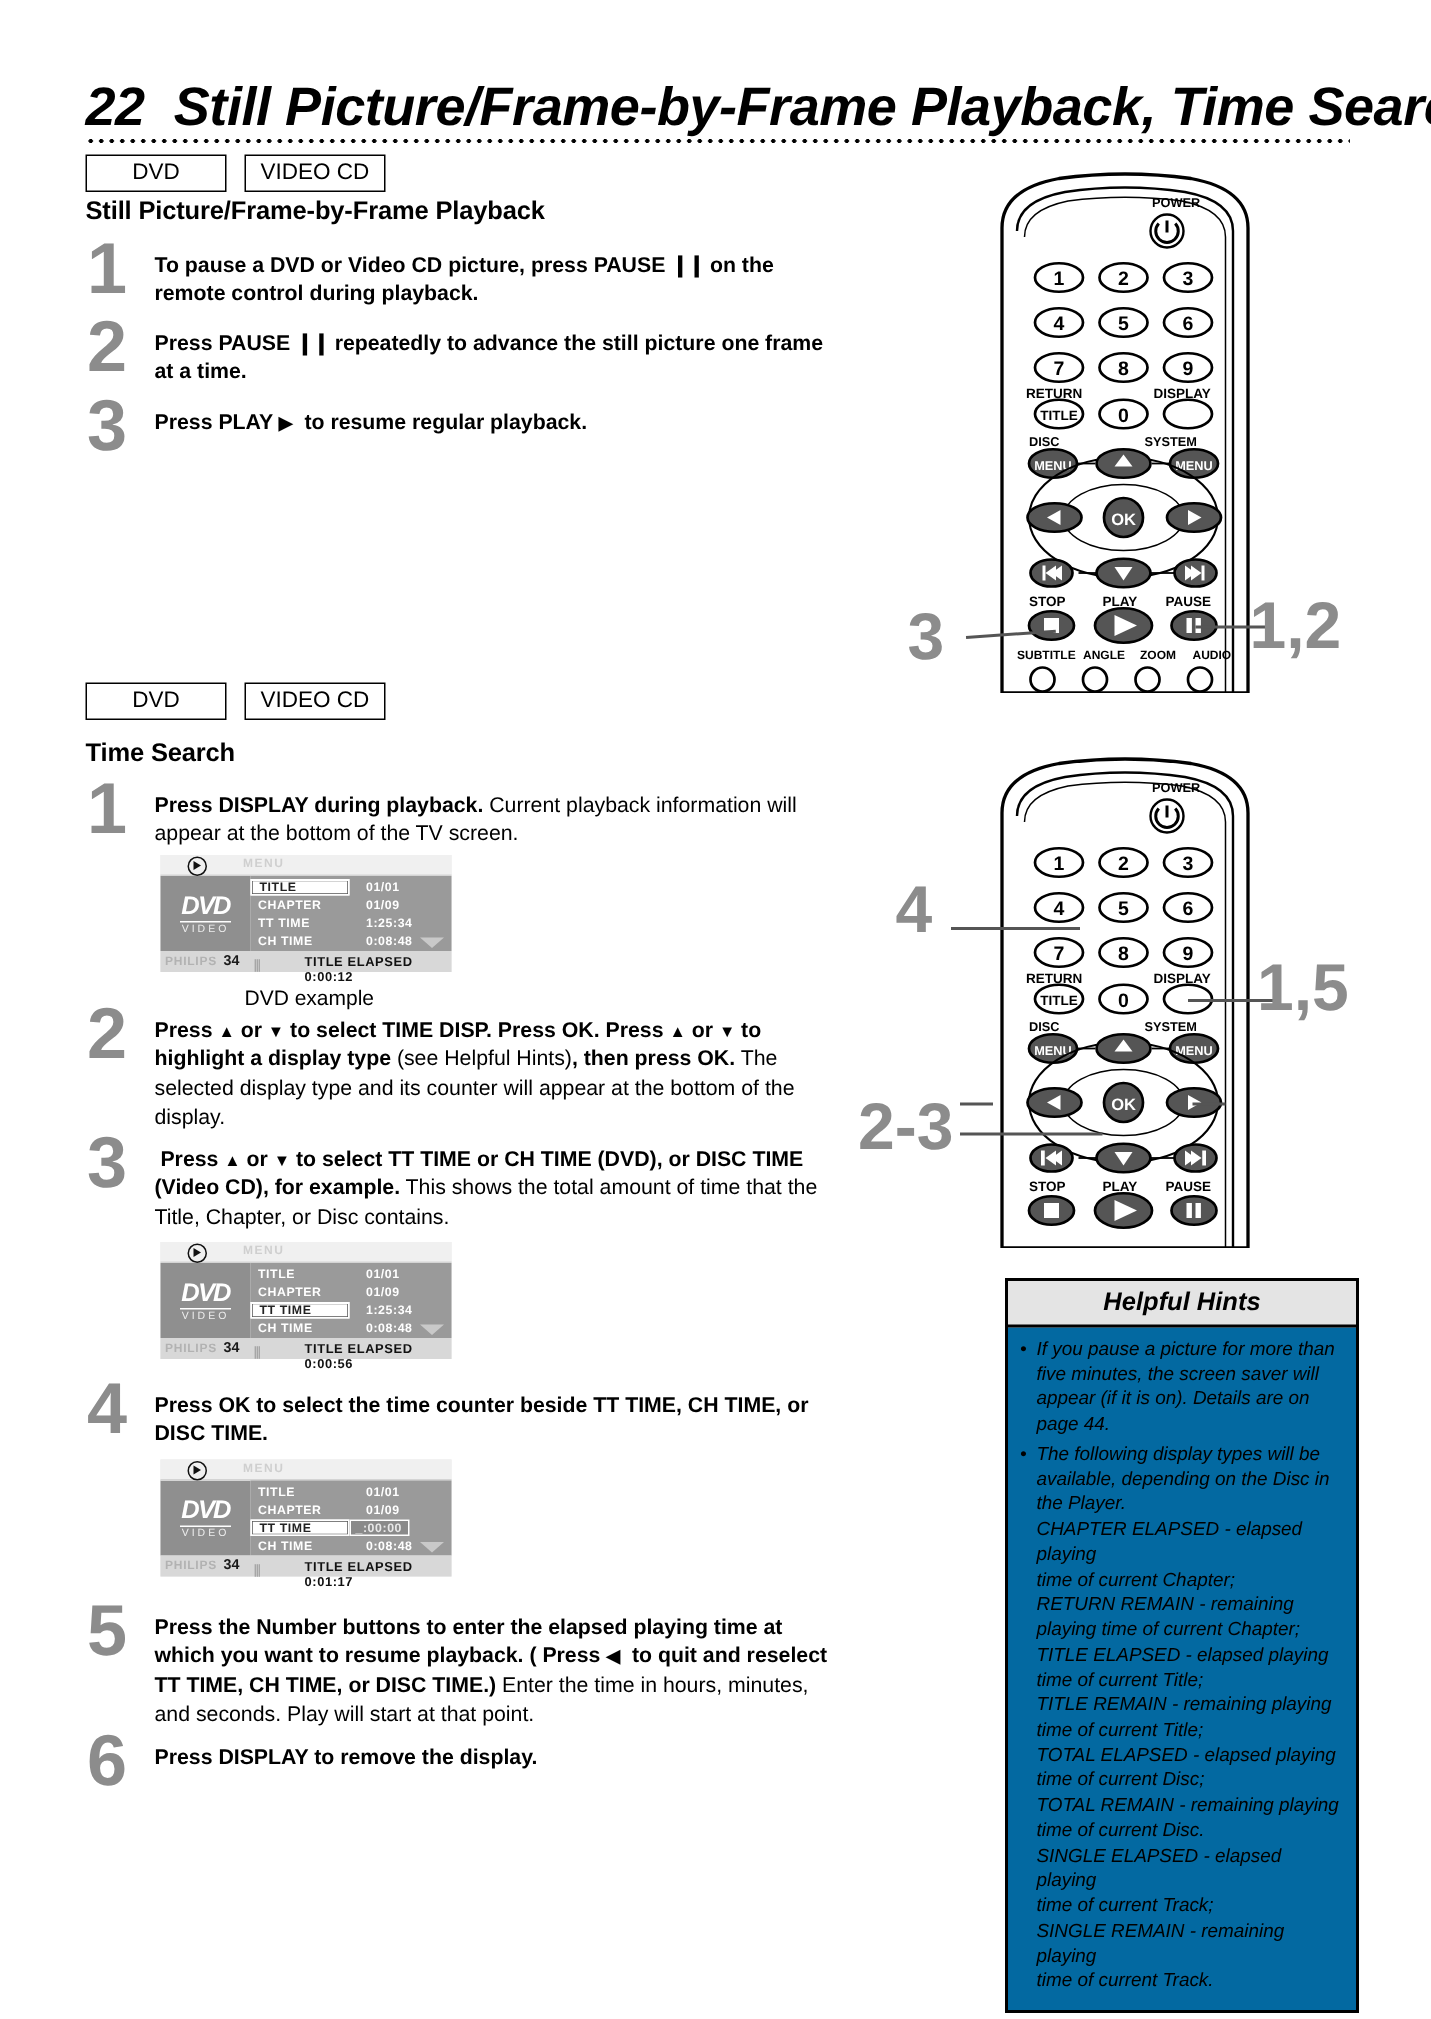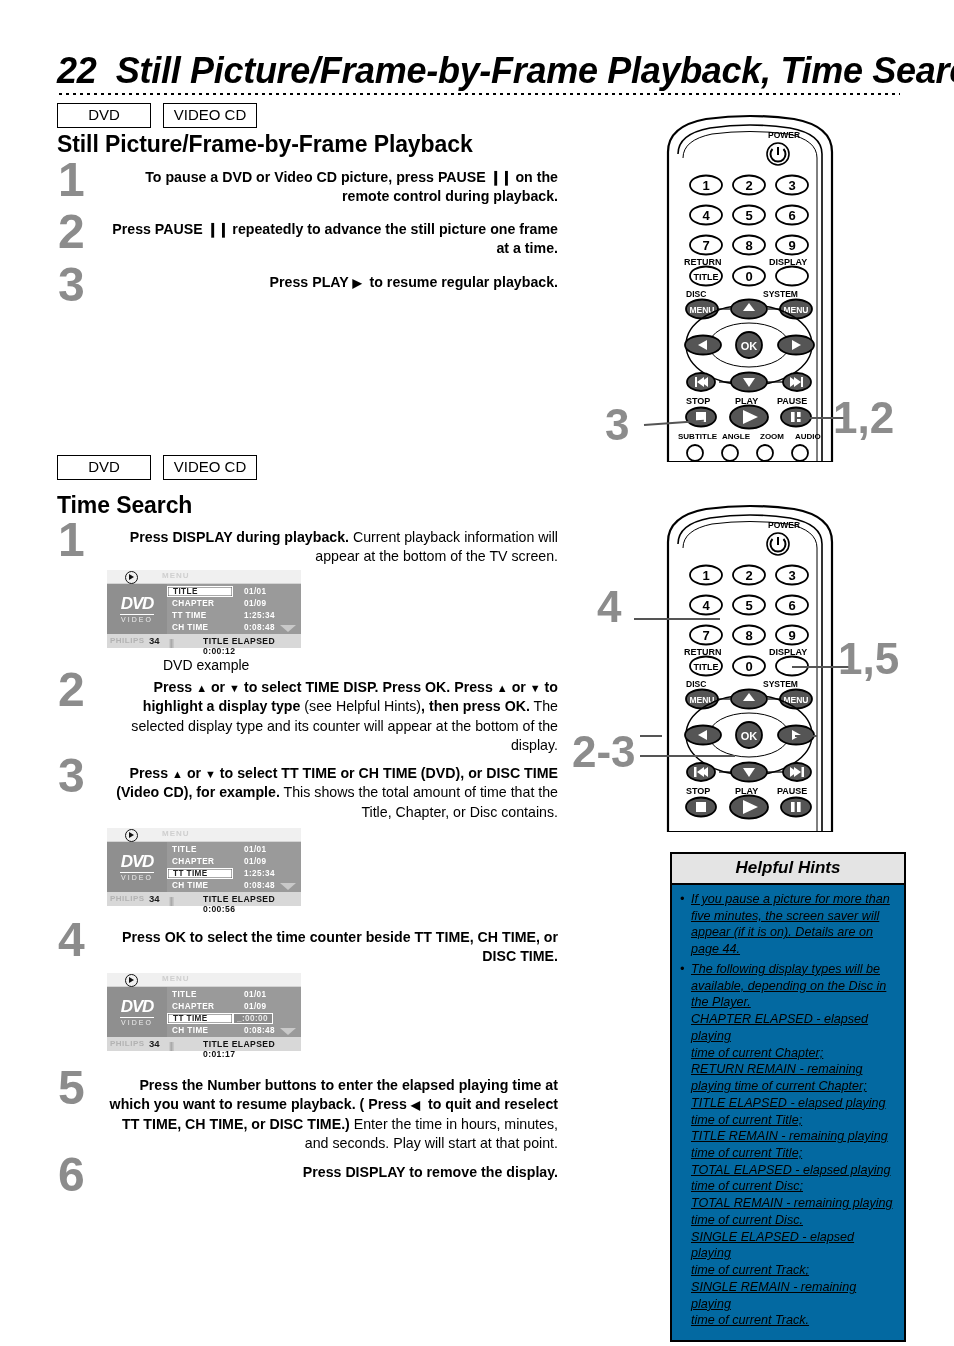--- a/index.html
+++ b/index.html
@@ -47,21 +47,21 @@
     text-align: center;
     background: #fff;
     line-height: 1.05;
   }
   .badge.dvd { width: 92px; }
   .badge.vcd { width: 92px; }
 
   
   .section-head {
     position: absolute;
-    font-size: 23px;
+    font-size: 17px;
     font-weight: bold;
     letter-spacing: -0.1px;
   }
 
   
   .step {
     position: absolute;
     display: block;
   }
   .step-num {
@@ -72,21 +72,20 @@
     font-weight: bold;
     color: #8c8c8c;
     line-height: 1;
     font-family: "Liberation Sans", sans-serif;
   }
   .step-body {
     margin-left: 45px;
     font-size: 14.2px;
     line-height: 1.37;
     max-width: 455px;
-    text-align: right;
   }
   .step-body b { font-weight: bold; }
   .tri-up::before  { content: "\25B2"; font-size: 11px; }
   .tri-down::before{ content: "\25BC"; font-size: 11px; }
   .tri-right::before{ content: "\25B6"; font-size: 12px; }
   .tri-left::before{ content: "\25C0"; font-size: 12px; }
   .pausebars { letter-spacing: -1px; font-weight: bold; }
 
   
   .osd {
@@ -215,21 +214,21 @@
   }
   .hints-body {
     padding: 6px 8px 8px 8px;
     font-size: 12.6px;
     font-style: italic;
     line-height: 1.33;
   }
   .hint-item { display: flex; margin-bottom: 3px; }
   .hint-bullet { width: 11px; flex: 0 0 11px; }
   .hint-text { flex: 1; }
-  .hint-line { display: block; text-decoration: underline; }
+  .hint-line { display: block; }
 </style>
 </head>
 <body>
 
 <div class="page-title">
   <span>22</span>&nbsp;&nbsp;<span>Still Picture/Frame-by-Frame Playback, Time Search</span>
 </div>
 <div class="dotted-rule"></div>
 
 <div class="badge-row" style="left:57px; top:103px;">

